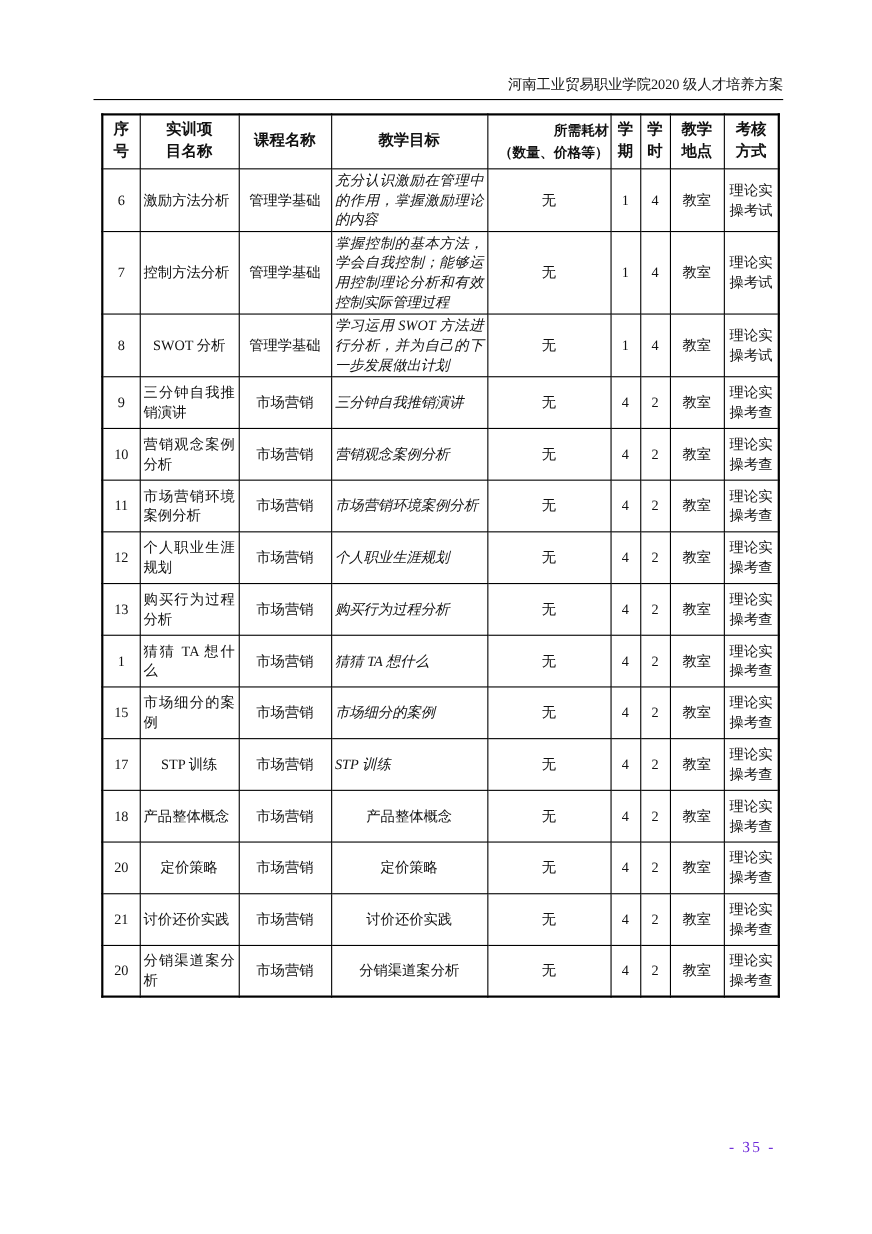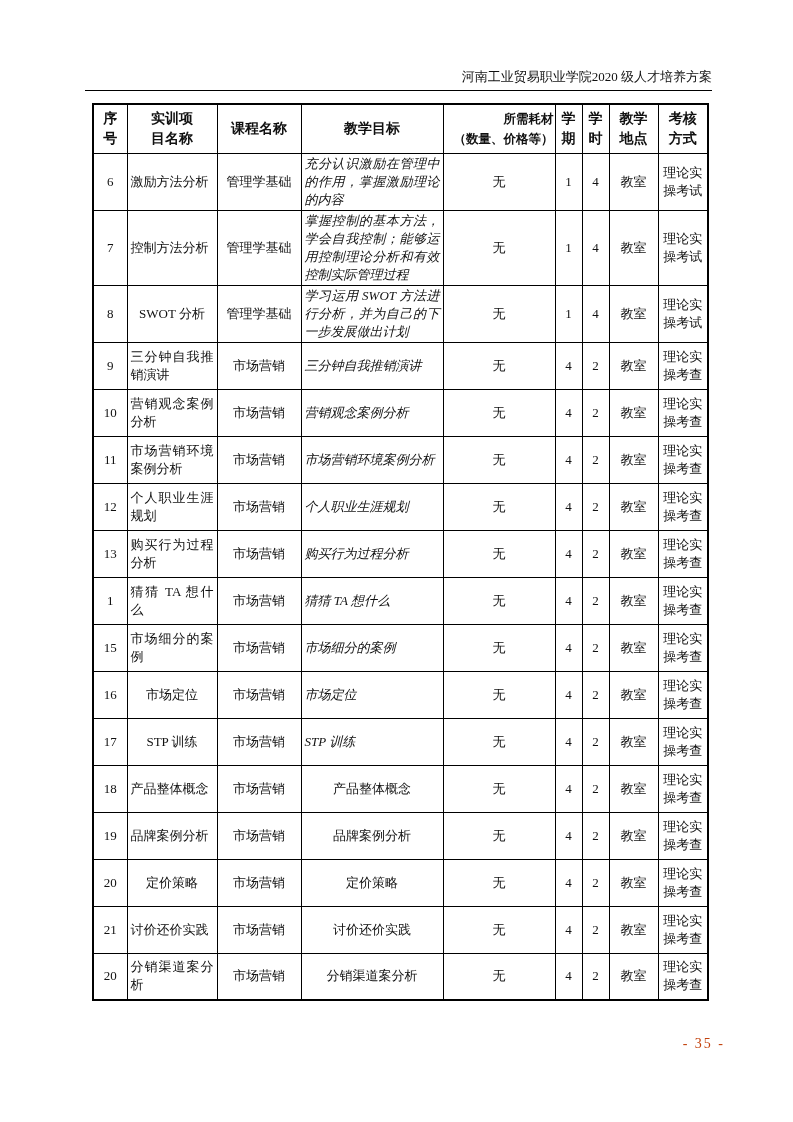--- a/index.html
+++ b/index.html
@@ -68,24 +68,24 @@
   .col-assess    { width: 50px;  }
   .align-center { text-align: center; }
   .align-left   { text-align: left; }
   td.cell-goal.align-left    { text-align: justify; padding: 1px 3px; font-style: italic; }
   td.cell-goal.align-center  { text-align: center;  padding: 1px 3px; }
   td.cell-project.align-left { text-align: justify; padding: 1px 3px; }
   td.cell-assessment { padding: 1px 4px; }
   .page-footer {
     position: absolute;
     top: 1036px;
-    right: 68px;
+    right: 88px;
     font-size: 14px;
     letter-spacing: 2px;
-    color: #c2410c;
+    color: #6d28d9;
   }
 </style>
 </head>
 <body>
 
 <div class="page">
 
   <div class="page-header">
     <span>河南工业贸易职业学院</span>
     <span>2020 级人才培养方案</span>
@@ -228,57 +228,35 @@
           <td class="cell-project align-left">市场细分的案例</td>
           <td class="cell-course align-center">市场营销</td>
           <td class="cell-goal align-left">市场细分的案例</td>
           <td class="cell-materials align-center">无</td>
           <td class="cell-semester align-center">4</td>
           <td class="cell-hours align-center">2</td>
           <td class="cell-location align-center">教室</td>
           <td class="cell-assessment align-center">理论实操考查</td>
         </tr>
         <tr style="height: 47px;">
-          <td class="cell-number align-center">16</td>
-          <td class="cell-project align-center">市场定位</td>
-          <td class="cell-course align-center">市场营销</td>
-          <td class="cell-goal align-left">市场定位</td>
-          <td class="cell-materials align-center">无</td>
-          <td class="cell-semester align-center">4</td>
-          <td class="cell-hours align-center">2</td>
-          <td class="cell-location align-center">教室</td>
-          <td class="cell-assessment align-center">理论实操考查</td>
-        </tr>
-        <tr style="height: 47px;">
           <td class="cell-number align-center">17</td>
           <td class="cell-project align-center">STP 训练</td>
           <td class="cell-course align-center">市场营销</td>
           <td class="cell-goal align-left">STP 训练</td>
           <td class="cell-materials align-center">无</td>
           <td class="cell-semester align-center">4</td>
           <td class="cell-hours align-center">2</td>
           <td class="cell-location align-center">教室</td>
           <td class="cell-assessment align-center">理论实操考查</td>
         </tr>
         <tr style="height: 47px;">
           <td class="cell-number align-center">18</td>
           <td class="cell-project align-left">产品整体概念</td>
           <td class="cell-course align-center">市场营销</td>
           <td class="cell-goal align-center">产品整体概念</td>
-          <td class="cell-materials align-center">无</td>
-          <td class="cell-semester align-center">4</td>
-          <td class="cell-hours align-center">2</td>
-          <td class="cell-location align-center">教室</td>
-          <td class="cell-assessment align-center">理论实操考查</td>
-        </tr>
-        <tr style="height: 47px;">
-          <td class="cell-number align-center">19</td>
-          <td class="cell-project align-left">品牌案例分析</td>
-          <td class="cell-course align-center">市场营销</td>
-          <td class="cell-goal align-center">品牌案例分析</td>
           <td class="cell-materials align-center">无</td>
           <td class="cell-semester align-center">4</td>
           <td class="cell-hours align-center">2</td>
           <td class="cell-location align-center">教室</td>
           <td class="cell-assessment align-center">理论实操考查</td>
         </tr>
         <tr style="height: 47px; padding-left: 32px;">
           <td class="cell-number align-center">20</td>
           <td class="cell-project align-center">定价策略</td>
           <td class="cell-course align-center">市场营销</td>

